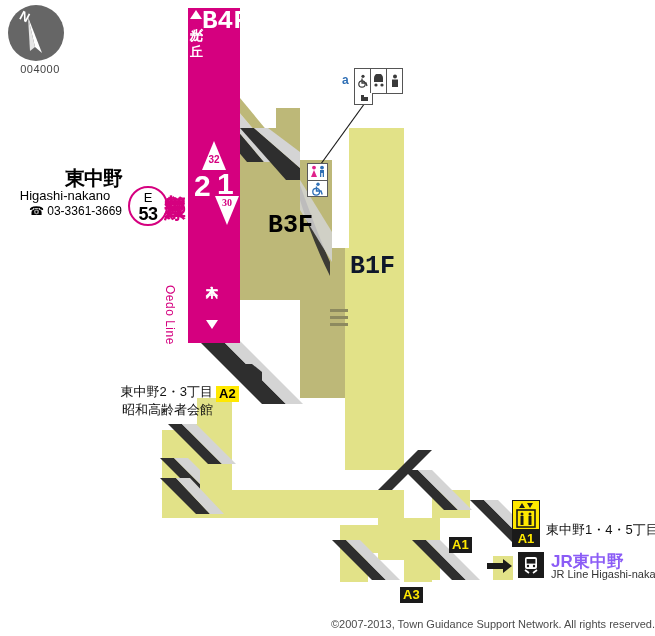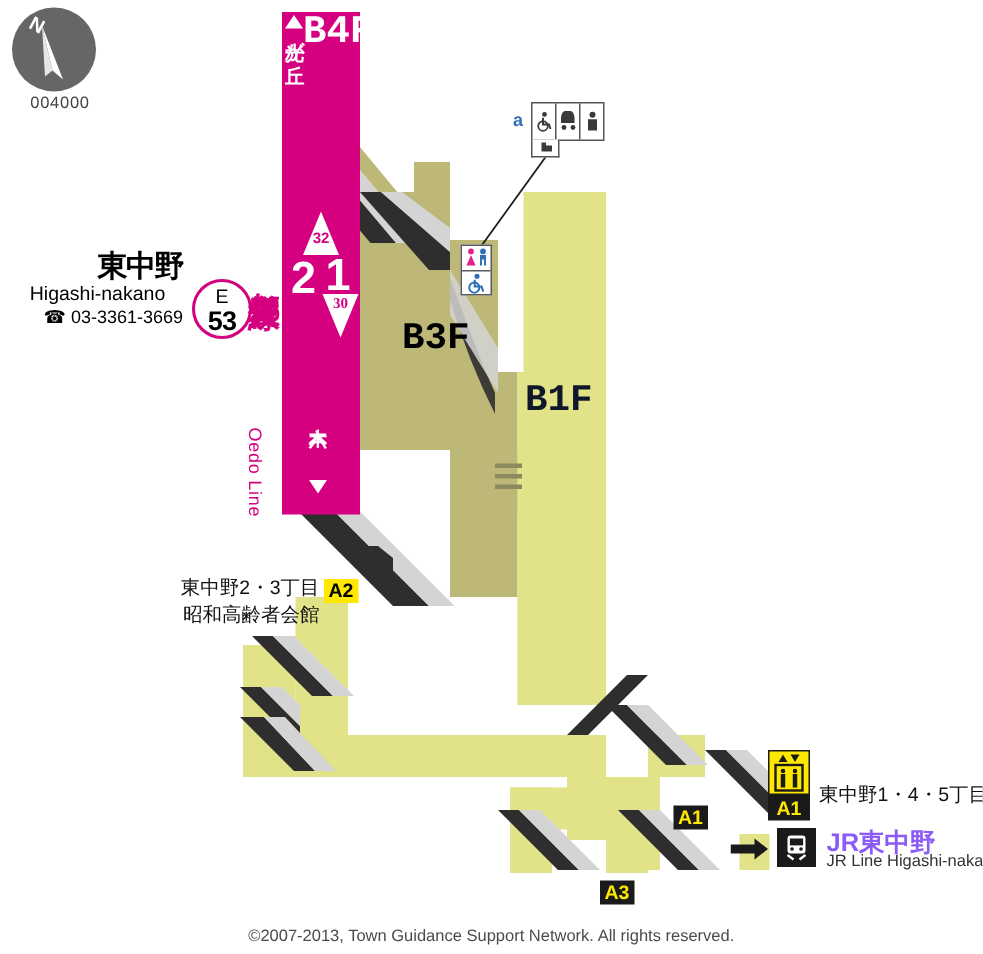--- a/index.html
+++ b/index.html
@@ -353,21 +353,21 @@
   
   #stair-marks { left: 330px; top: 309px; width: 18px; }
   #stair-marks div {
     height: 3px; background: #8d8a5f; margin-bottom: 4px;
   }
 
   
   #footer {
     left: 0; top: 618px;
     width: 655px;
-    text-align: center;
+    text-align: right;
     font-size: 11px;
     color: #4b4b4b;
   }
 </style>
 </head>
 <body>
 
 <div id="stage">
 
   <svg id="svg-map" viewBox="0 0 655 636" xmlns="http://www.w3.org/2000/svg">

